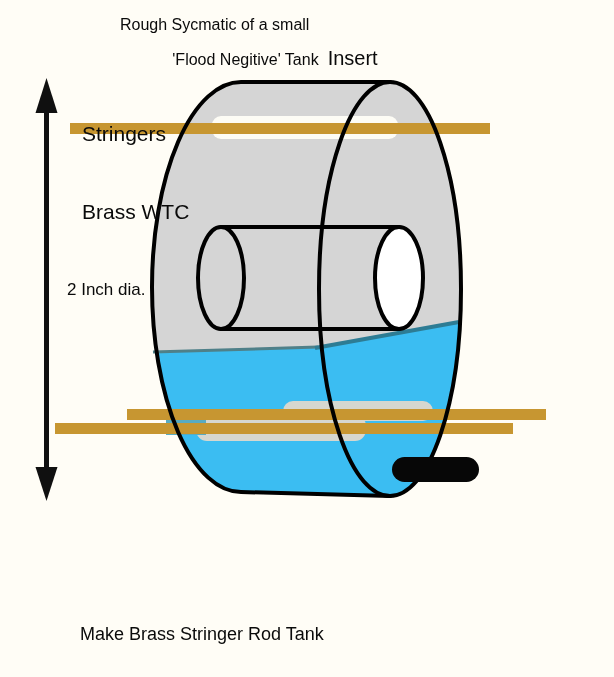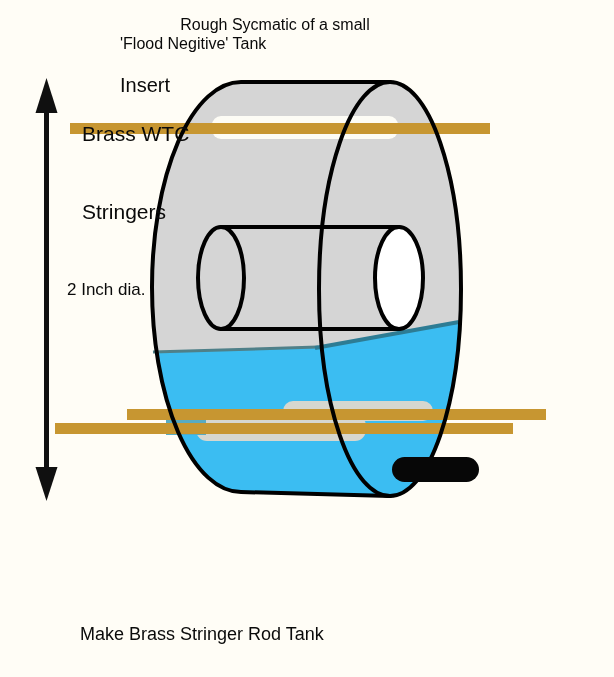--- a/index.html
+++ b/index.html
@@ -23,34 +23,33 @@
   }
   .txt {
     position: absolute;
     white-space: pre;
     color: #0a0a0a;
   }
   .title-box {
     left: 120px;
     top: 14px;
     width: 310px;
-    text-align: center;
+    text-align: left;
     font-size: 16px;
     line-height: 21px;
   }
   .title-row {
     position: absolute;
     left: 120px;
     top: 35px;
     width: 310px;
     display: flex;
     justify-content: center;
     align-items: baseline;
     gap: 9px;
-    flex-direction: column;
   }
   .title-row .t2 { font-size: 16px; }
   .title-row .t2b { font-size: 20px; margin-top: 12px; }
   .stringers-label {
     left: 82px;
     top: 69px;
     font-size: 21px;
     line-height: 26px;
   }
   .dia-label {
@@ -130,22 +129,22 @@
     <polygon class="arrow-head" points="46.5,501 35.5,467 57.5,467"></polygon>
   </svg>
 
   <div class="txt title-box">Rough Sycmatic of a small</div>
   <div class="title-row">
     <span class="t2">'Flood Negitive' Tank</span>
     <span class="t2b">Insert</span>
   </div>
 
   <div class="txt stringers-label">
+    <div>Stringers</div>
     <div>Brass WTC</div>
-    <div>Stringers</div>
   </div>
 
   <div class="txt dia-label">2 Inch dia.</div>
 
   <div class="txt make-note">
     <div>Make Brass Stringer Rod Tank</div>
     
   </div>
 
 </div>

